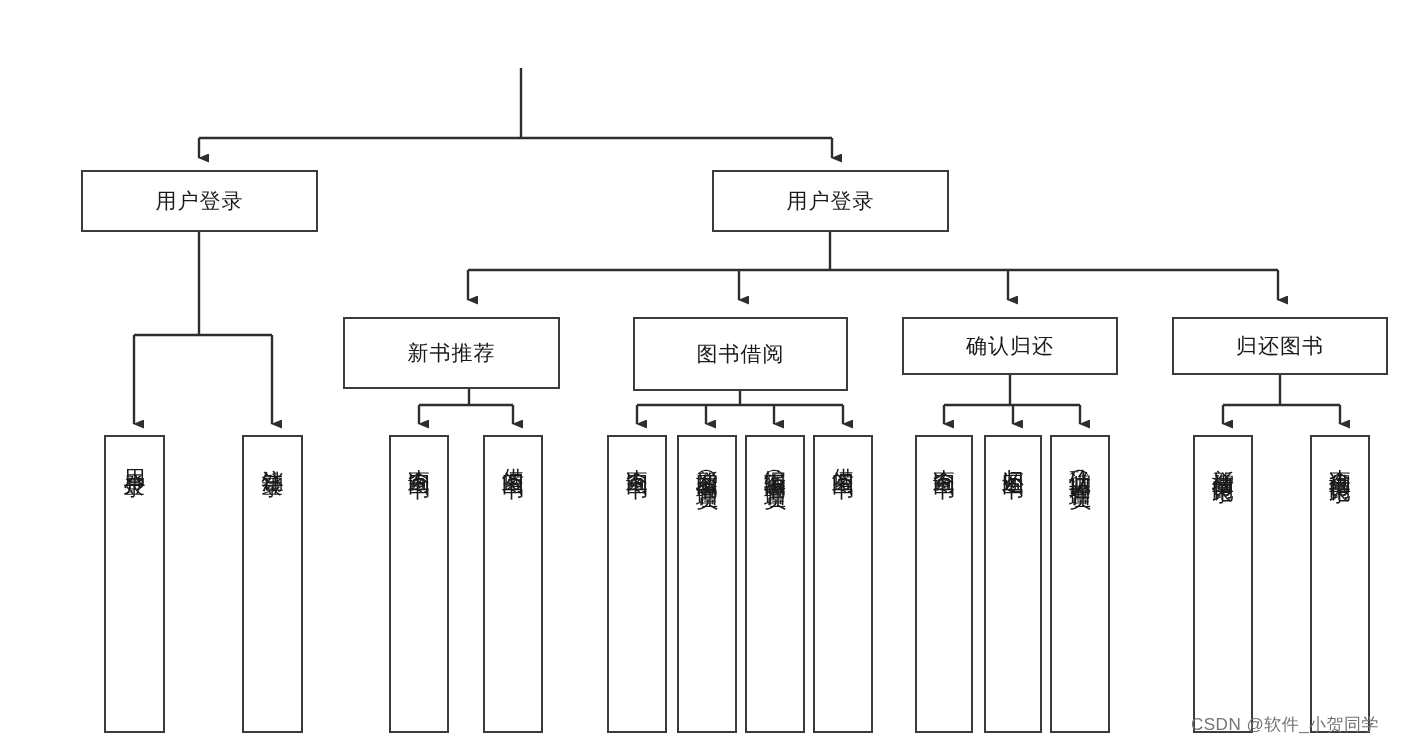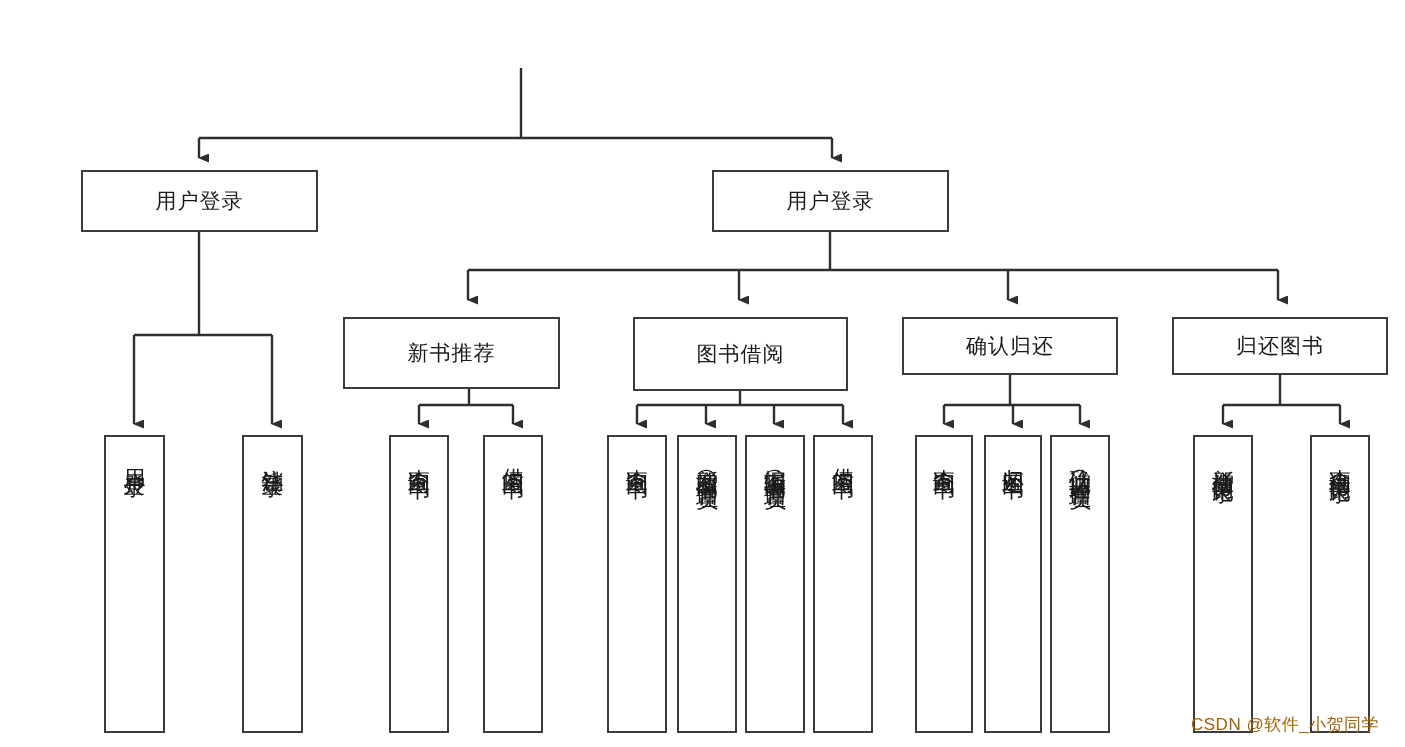--- a/index.html
+++ b/index.html
@@ -50,21 +50,21 @@
     writing-mode:vertical-rl;
     text-orientation:upright;
     font-size:22px;
     letter-spacing:3px;
     line-height:1;
   }
   .watermark{
     position:absolute;
     left:1191px;top:713px;
     font-size:17px;
-    color:#a16207;
+    color:#737373;
     letter-spacing:0.5px;
     white-space:nowrap;
     z-index:5;
     font-family:"Liberation Sans","DejaVu Sans",sans-serif;
   }
 </style>
 </head>
 <body>
 
 <div id="diagram">

